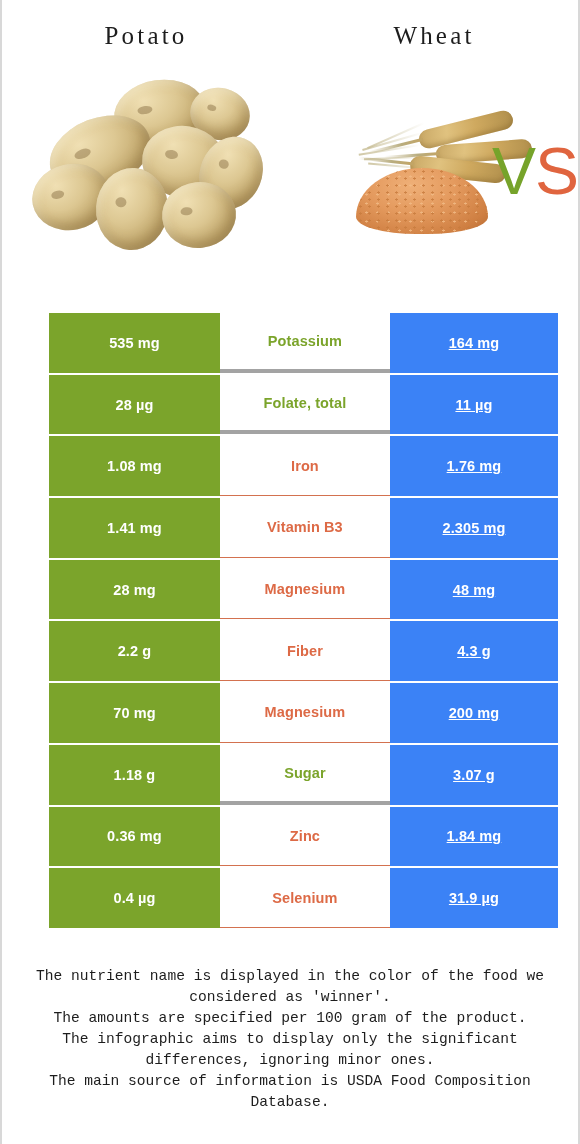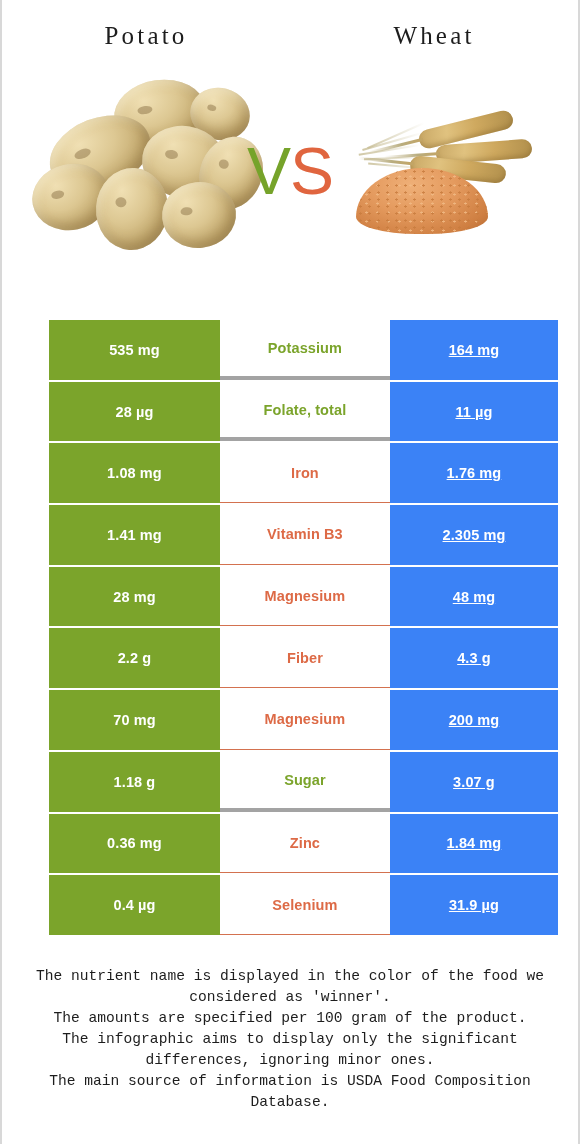--- a/index.html
+++ b/index.html
@@ -34,21 +34,21 @@
     letter-spacing: 3.2px;
     color: #1d1d1d;
     margin-top: 22px;
     font-family: Liberation Serif, serif;
   }
 
   .vs-wrap {
     position: absolute;
     left: 0; right: 0;
     top: 138px;
-    text-align: center;
+    text-align: right;
     z-index: 6;
     font-size: 66px;
     font-weight: 400;
     letter-spacing: -1px;
     line-height: 1;
     font-family: "Liberation Sans", sans-serif;
   }
   .vs-v { color: #76a32a; }
   .vs-s { color: #e0653f; }
 
@@ -137,21 +137,21 @@
       radial-gradient(#f2bb86 1.1px, transparent 1.4px);
     background-size: 9px 7px, 11px 9px;
     background-position: 0 0, 5px 4px;
     opacity: 0.85;
   }
 
   
   .table {
     position: absolute;
     left: 20px;
-    top: 320px;
+    top: 313px;
     width: 536px;
     padding-left: 27px;
   }
   .row {
     display: flex;
     height: 59.7px;
     margin-bottom: 2px;
     align-items: stretch;
   }
   .cell {

